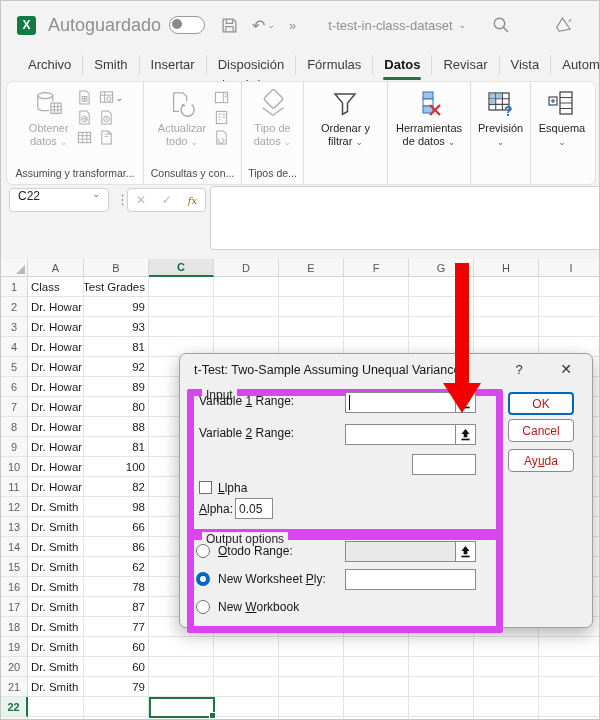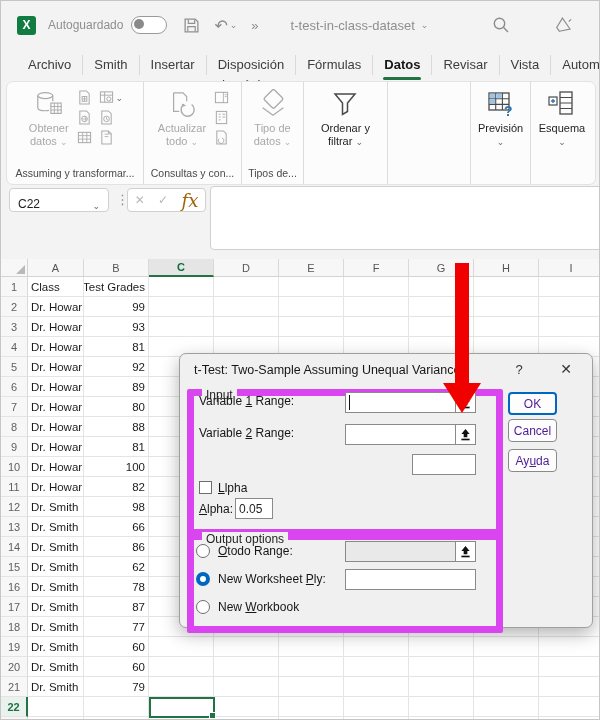--- a/index.html
+++ b/index.html
@@ -5,21 +5,21 @@
   html,body{margin:0;padding:0;background:#e9e9e9;}
   #app{position:relative;width:600px;height:720px;background:#f3f3f3;overflow:hidden;
        font-family:"Liberation Sans",sans-serif;color:#1f1f1f;border:1px solid #c6c6c6;box-sizing:border-box;}
   i{font-style:normal;}
   .u{text-decoration:underline;}
 
   
   .titlebar{position:absolute;top:0;left:0;right:0;height:48px;display:flex;align-items:center;}
   .xlogo{margin-left:16px;width:19px;height:19px;background:#107C41;border-radius:3px;color:#fff;
          font-weight:bold;font-size:12px;display:flex;align-items:center;justify-content:center;}
-  .autosave-lbl{margin-left:12px;font-size:12px;color:#8f8f8f;}
+  .autosave-lbl{margin-left:12px;font-size:18px;color:#8f8f8f;}
   .toggle{margin-left:8px;width:34px;height:16px;border:1px solid #9a9a9a;border-radius:9px;background:#fff;position:relative;}
   .toggle .knob{position:absolute;left:2px;top:2px;width:10px;height:10px;border-radius:50%;background:#8a8a8a;}
   .tb-ic{margin-left:16px;display:flex;align-items:center;color:#8c8c8c;}
   .undo-wrap{margin-left:14px;color:#8c8c8c;font-size:16px;display:flex;align-items:center;gap:2px;}
   .chev-s{font-size:9px;color:#8c8c8c;}
   .dbl-chev{margin-left:14px;color:#8c8c8c;font-size:13px;}
   .doc-title{margin-left:32px;font-size:13px;color:#8f8f8f;display:flex;align-items:center;gap:6px;}
   .tb-right{margin-left:auto;display:flex;align-items:center;gap:44px;margin-right:26px;}
 
   
@@ -42,27 +42,27 @@
   .bigbtn.dis .bl{color:#a8a8a8;}
   .chev{font-size:9px;color:#6a6a6a;}
   .bigbtn.dis .chev{color:#b5b5b5;}
   .sgrid{display:grid;grid-template-columns:auto auto;gap:5px 7px;padding-top:2px;}
   .scol{display:flex;flex-direction:column;gap:5px;padding-top:2px;}
   .sic{display:flex;align-items:center;}
 
   
   .fbar{position:absolute;top:182px;left:0;right:0;height:76px;}
   .namebox{position:absolute;left:8px;top:5px;width:100px;height:24px;background:#fff;border:1px solid #d0d0d0;
-           border-radius:4px;display:flex;align-items:flex-end;font-size:12px;padding:0 8px;box-sizing:border-box;color:#222;}
+           border-radius:4px;display:flex;align-items:flex-start;font-size:12px;padding:0 8px;box-sizing:border-box;color:#222;}
   .namebox .nb-chev{margin-left:auto;font-size:9px;color:#666;}
   .kebab{position:absolute;left:115px;top:9px;color:#8a8a8a;font-size:13px;}
   .fxbox{position:absolute;left:126px;top:5px;width:79px;height:24px;background:#fff;border:1px solid #d0d0d0;
          border-radius:4px;display:flex;align-items:center;justify-content:space-around;font-size:13px;box-sizing:border-box;}
   .fxbox .dim{color:#b9b9b9;font-size:12px;}
-  .fxbox .fx{font-family:"DejaVu Serif",serif;font-style:italic;color:#a16207;font-size:18px;}
+  .fxbox .fx{font-family:"DejaVu Serif",serif;font-style:italic;color:#a16207;font-size:10px;}
   .formula-input{position:absolute;left:209px;top:3px;right:-8px;height:64px;background:#fff;
                  border:1px solid #d0d0d0;border-radius:4px;box-sizing:border-box;}
 
   
   .grid{position:absolute;top:258px;left:0;width:604px;bottom:0;background:#fff;}
   .ghead{display:grid;grid-template-columns:27px 56px repeat(8,65px);height:18px;}
   .corner{background:#f7f7f7;border-right:1px solid #d4d4d4;border-bottom:1px solid #d4d4d4;position:relative;}
   .corner::after{content:"";position:absolute;right:2px;bottom:2px;border-style:solid;border-width:0 0 9px 9px;
                  border-color:transparent transparent #b9b9b9 transparent;}
   .ch{background:#f7f7f7;border-right:1px solid #d9d9d9;border-bottom:1px solid #d4d4d4;font-size:11px;color:#555;
@@ -91,22 +91,22 @@
   .dfld{position:absolute;height:21px;background:#fff;border:1px solid #8a8a8a;box-sizing:border-box;font-size:12px;
         font-family:"Liberation Sans",sans-serif;padding:0 3px;}
   .dfld.gray{background:#e9e9e9;}
   .picker{position:absolute;width:21px;height:21px;background:#fff;border:1px solid #8a8a8a;box-sizing:border-box;
           display:flex;align-items:center;justify-content:center;}
   .dlbl{position:absolute;color:#161616;}
   .caret{position:absolute;left:169px;top:41px;width:1px;height:15px;background:#111;z-index:2;}
   .cb{position:absolute;width:13px;height:13px;background:#fff;border:1px solid #6e6e6e;box-sizing:border-box;}
   .radio{position:absolute;width:14px;height:14px;border-radius:50%;background:#fff;border:1px solid #6e6e6e;box-sizing:border-box;}
   .radio.on{border:4.5px solid #0067c0;}
-  .dbtn{position:absolute;left:328px;width:49px;height:23px;background:#fdfdfd;border:1px solid #8a8a8a;border-radius:4px;
-        display:flex;align-items:center;justify-content:center;font-size:12px;color:#4c1d95;box-sizing:border-box;}
+  .dbtn{position:absolute;left:328px;width:66px;height:23px;background:#fdfdfd;border:1px solid #8a8a8a;border-radius:4px;
+        display:flex;align-items:center;justify-content:center;font-size:12px;color:#b91c1c;box-sizing:border-box;}
   .dbtn.primary{border:2px solid #0067c0;}
 
   
   .arrow{position:absolute;z-index:30;}
   .arrow .shaft{position:absolute;left:454px;top:262px;width:14px;height:120px;background:#f10000;}
   .arrow .head{position:absolute;left:442px;top:382px;width:0;height:0;
                border-left:19px solid transparent;border-right:19px solid transparent;border-top:30px solid #f10000;}
 
   svg{display:block;}
 </style>
@@ -292,20 +292,34 @@
               </svg>
           </span>
           <span class="bl"><span>Ordenar y
 filtrar</span> <span class="chev">⌄</span></span>
         </div>
       </div>
       <div class="gfooter"></div>
     </div>
 
     <div class="rgroup" style="width:83px">
+      <div class="gbody">
+        <div class="bigbtn">
+          <span class="ic">
+            <svg width="28" height="28" viewBox="0 0 28 28">
+                <rect x="8" y="2" width="10" height="7" fill="#9dc3e6" stroke="#2e75b6" stroke-width="1"></rect>
+                <rect x="8" y="9" width="10" height="7" fill="#fff" stroke="#2e75b6" stroke-width="1"></rect>
+                <rect x="8" y="16" width="10" height="7" fill="#9dc3e6" stroke="#2e75b6" stroke-width="1"></rect>
+                <path d="M15 15l10 10M25 15l-10 10" stroke="#d13438" stroke-width="2.4"></path>
+              </svg>
+          </span>
+          <span class="bl"><span>Herramientas
+de datos</span> <span class="chev">⌄</span></span>
+        </div>
+      </div>
       <div class="gfooter"></div>
     </div>
 
     <div class="rgroup" style="width:60px">
       <div class="gbody">
         <div class="bigbtn">
           <span class="ic">
             <svg width="28" height="28" viewBox="0 0 28 28">
                 <rect x="2" y="3" width="20" height="17" fill="none" stroke="#4a4a4a" stroke-width="1.3"></rect>
                 <path d="M2 8.7h20M2 14.4h20M8.7 3v17M15.4 3v17" stroke="#4a4a4a" stroke-width="1.1"></path>

